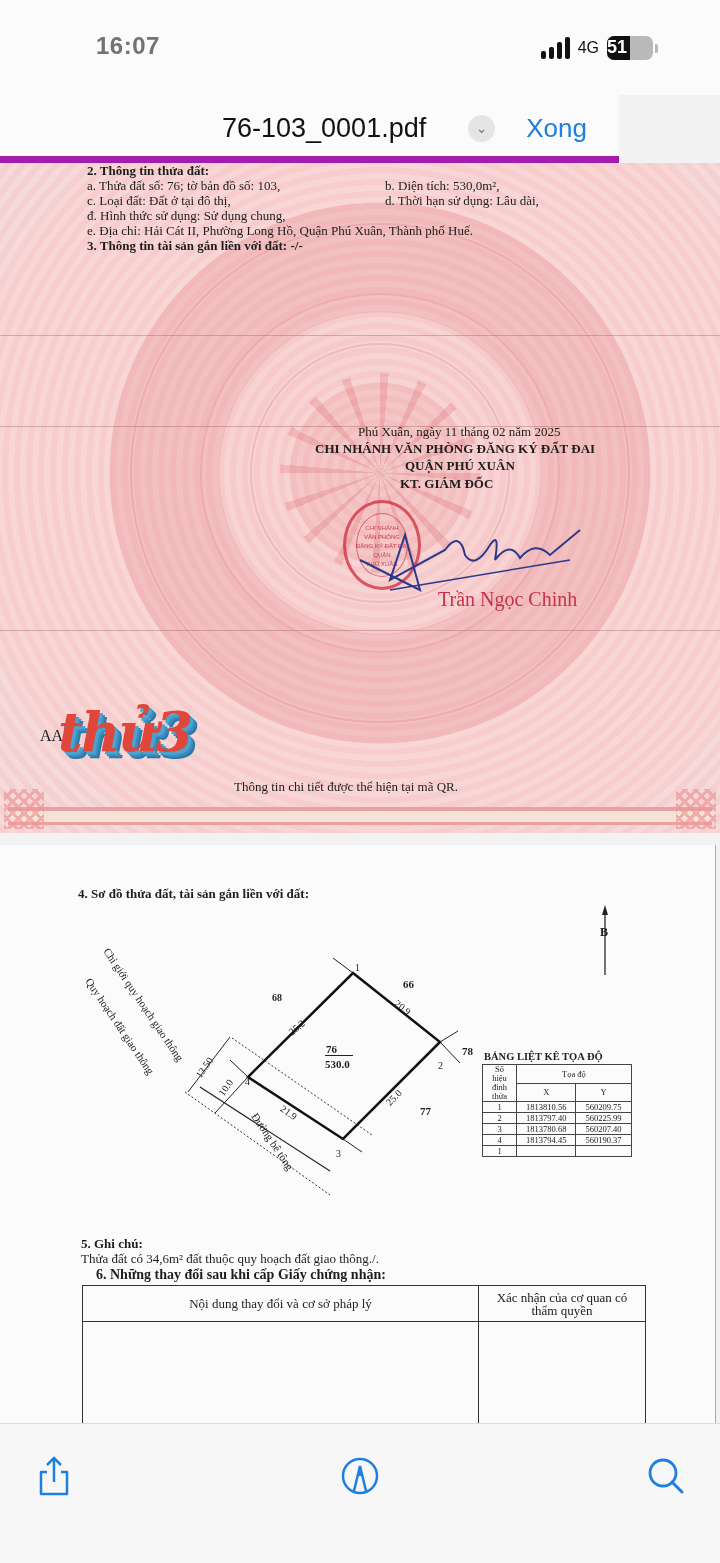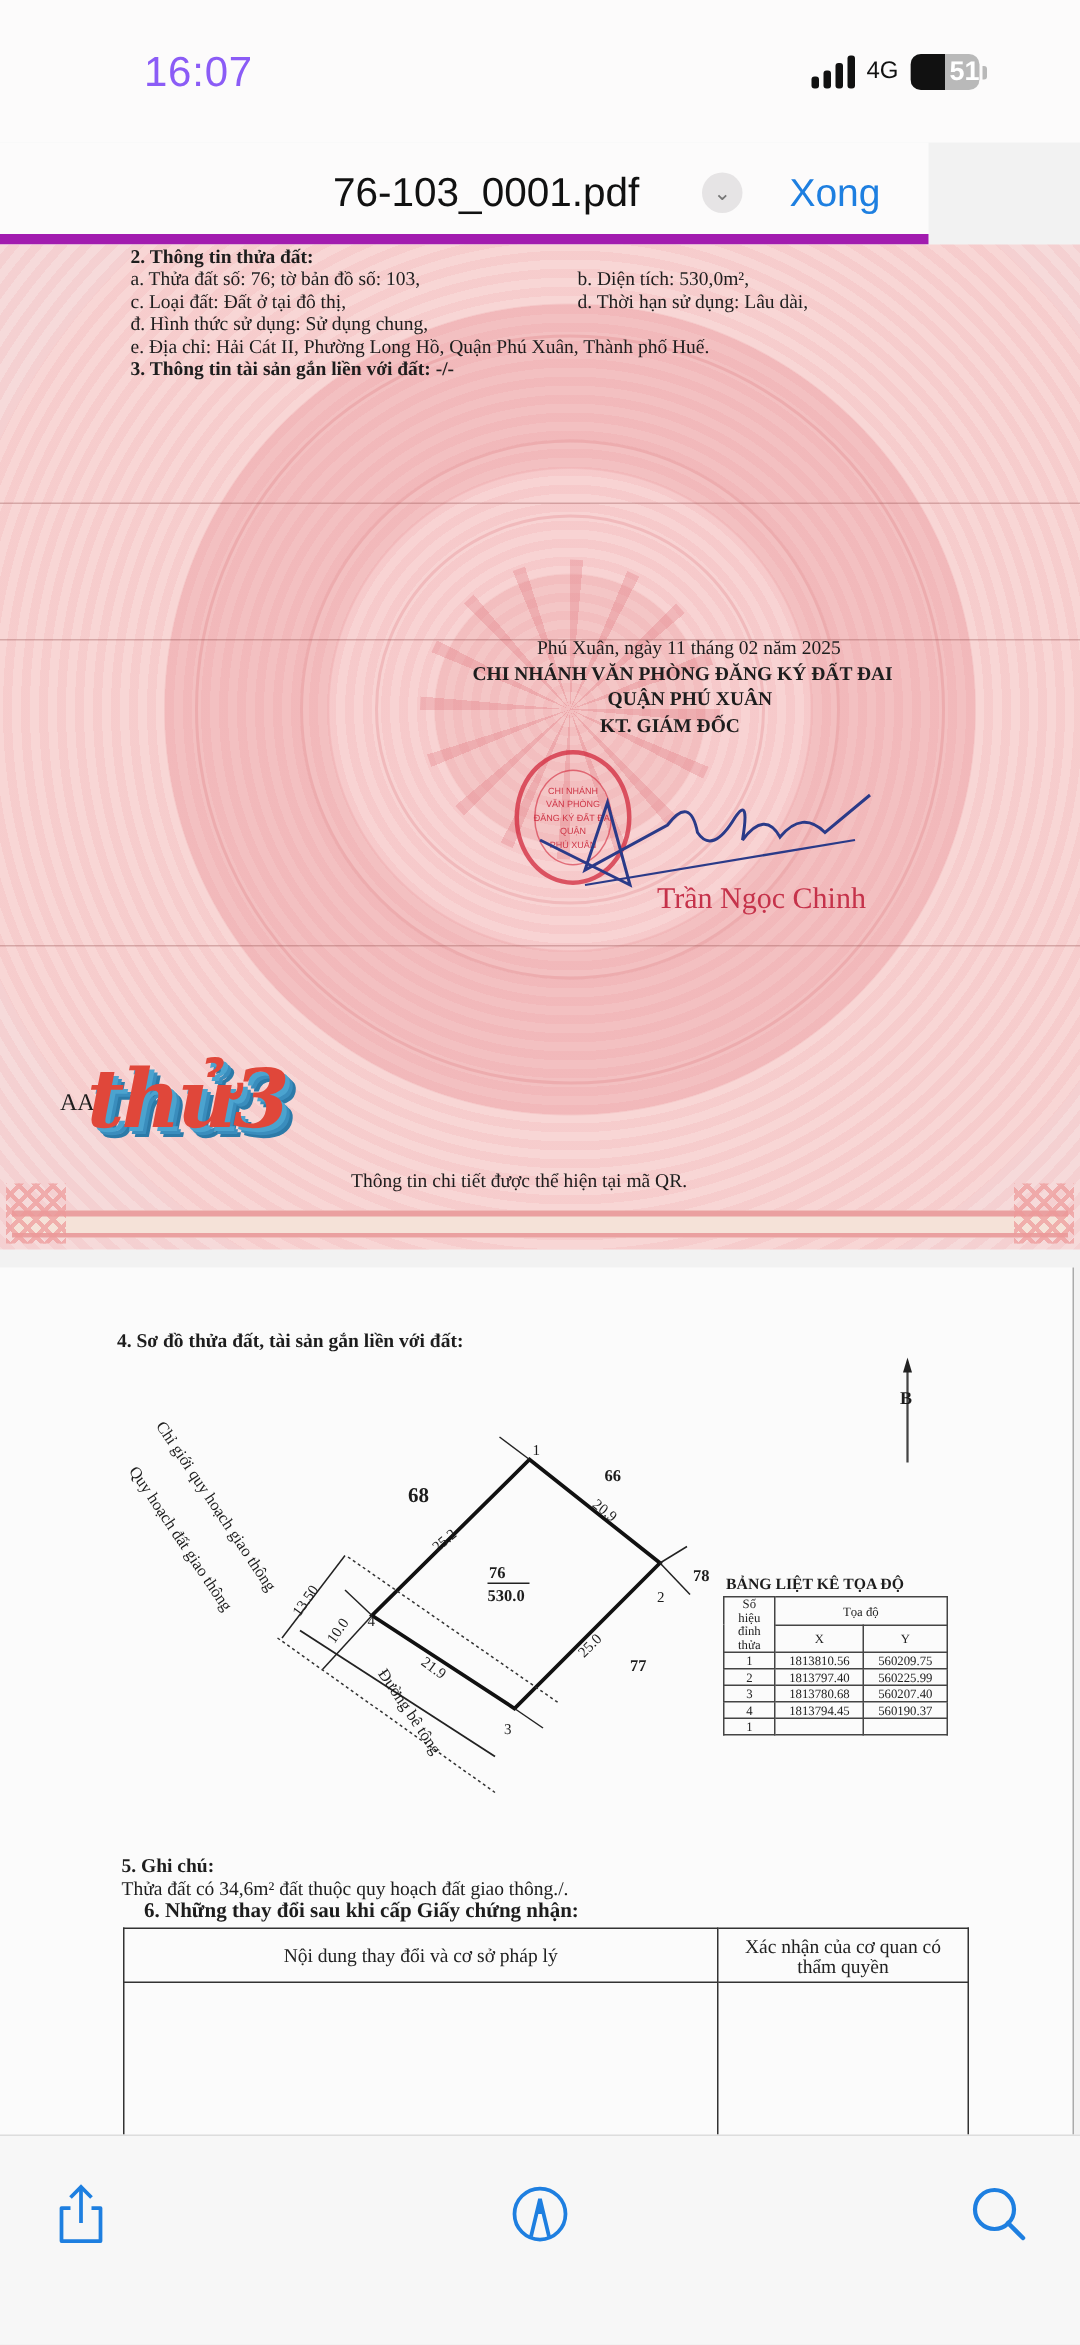--- a/index.html
+++ b/index.html
@@ -1,28 +1,28 @@
 <!DOCTYPE html>
 <html><head>
   <meta charset="utf-8">
   <style>
     * { box-sizing: border-box; margin: 0; padding: 0; }
     html, body { width: 720px; height: 1563px; overflow: hidden; background: #f2f2f2; }
     body { position: relative; font-family: "Liberation Sans", sans-serif; }
 
     
     .status-bar { position: absolute; left: 0; top: 0; width: 720px; height: 95px; background: #fcfbfb; }
-    .status-time { position: absolute; left: 96px; top: 32px; font-size: 28px; font-weight: normal; color: #8b5cf6; letter-spacing: 0.5px; }
+    .status-time { position: absolute; left: 96px; top: 32px; font-size: 24px; font-weight: bold; color: #737373; letter-spacing: 0.5px; }
     .status-right { position: absolute; right: 62px; top: 36px; display: flex; align-items: center; gap: 8px; }
     .signal { display: flex; align-items: flex-end; gap: 3px; height: 22px; }
     .signal span { width: 5px; background: #111; border-radius: 2px; }
     .net { font-size: 16px; color: #111; }
     .battery { position: relative; width: 46px; height: 24px; border-radius: 7px; background: #b9b9b9; overflow: hidden; }
     .battery .fill { position: absolute; left: 0; top: 0; bottom: 0; width: 51%; background: #111; }
-    .battery .num { position: absolute; left: 0; right: 0; top: 1px; text-align: right; font-size: 18px; font-weight: bold; color: #fff; }
+    .battery .num { position: absolute; left: 0; right: 0; top: 1px; text-align: left; font-size: 18px; font-weight: bold; color: #fff; }
     .battery-cap { width: 3px; height: 9px; background: #b9b9b9; border-radius: 0 2px 2px 0; margin-left: -6px; }
 
     
     .nav-bar { position: absolute; left: 0; top: 95px; width: 619px; height: 68px; background: #fcfbfb; border-bottom: 7px solid #a21caf; }
     .doc-title { position: absolute; left: 222px; top: 18px; font-size: 27px; color: #111; }
     .title-chevron { position: absolute; left: 468px; top: 20px; width: 27px; height: 27px; border-radius: 50%; background: #e6e4e5; color: #777; font-size: 14px; text-align: center; line-height: 27px; }
     .done-button { position: absolute; right: 32px; top: 18px; font-size: 26px; color: #1e7fe0; }
 
     
     .page1 { position: absolute; left: 0; top: 163px; width: 720px; height: 670px; overflow: hidden;
@@ -159,21 +159,21 @@
 </svg>
 
 <div class="doc-text" style="left:112px;top:945px;font-size:11px;transform:rotate(56deg);transform-origin:left top;">Chỉ giới quy hoạch giao thông</div>
 <div class="doc-text" style="left:94px;top:975px;font-size:11px;transform:rotate(56deg);transform-origin:left top;">Quy hoạch đất giao thông</div>
 <div class="doc-text" style="left:260px;top:1110px;font-size:11px;transform:rotate(56deg);transform-origin:left top;">Đường bê tông</div>
 
 <div class="doc-text" style="left:326px;top:1042px;font-size:11px;font-weight:bold;">76</div>
 <div style="position:absolute;left:325px;top:1055px;width:28px;height:1px;background:#222;"></div>
 <div class="doc-text" style="left:325px;top:1057px;font-size:11px;font-weight:bold;">530.0</div>
 
-<div class="doc-text" style="left:272px;top:990px;font-size:14px;font-weight:bold;">68</div>
+<div class="doc-text" style="left:272px;top:990px;font-size:10px;font-weight:bold;">68</div>
 <div class="doc-text" style="left:403px;top:977px;font-size:11px;font-weight:bold;">66</div>
 <div class="doc-text" style="left:462px;top:1044px;font-size:11px;font-weight:bold;">78</div>
 <div class="doc-text" style="left:420px;top:1104px;font-size:11px;font-weight:bold;">77</div>
 
 <div class="doc-text" style="left:355px;top:960px;font-size:10px;">1</div>
 <div class="doc-text" style="left:438px;top:1058px;font-size:10px;">2</div>
 <div class="doc-text" style="left:336px;top:1146px;font-size:10px;">3</div>
 <div class="doc-text" style="left:245px;top:1074px;font-size:10px;">4</div>
 
 <div class="doc-text" style="left:288px;top:1020px;font-size:10px;transform:rotate(-40deg);">25.2</div>

